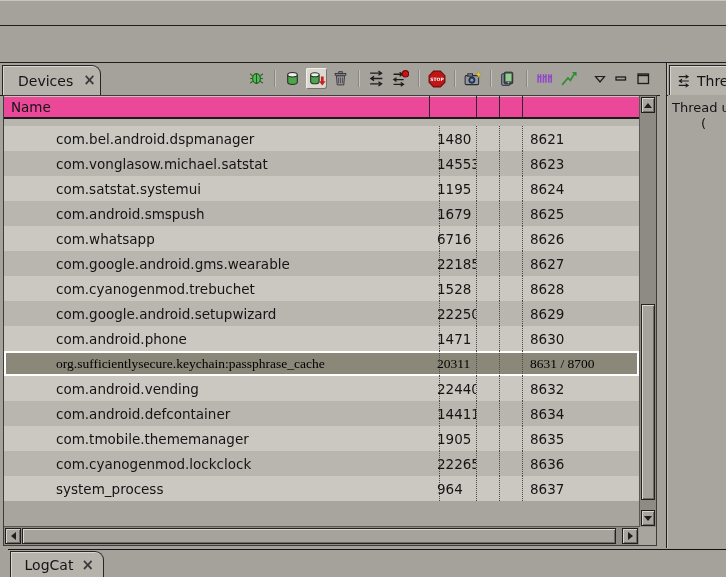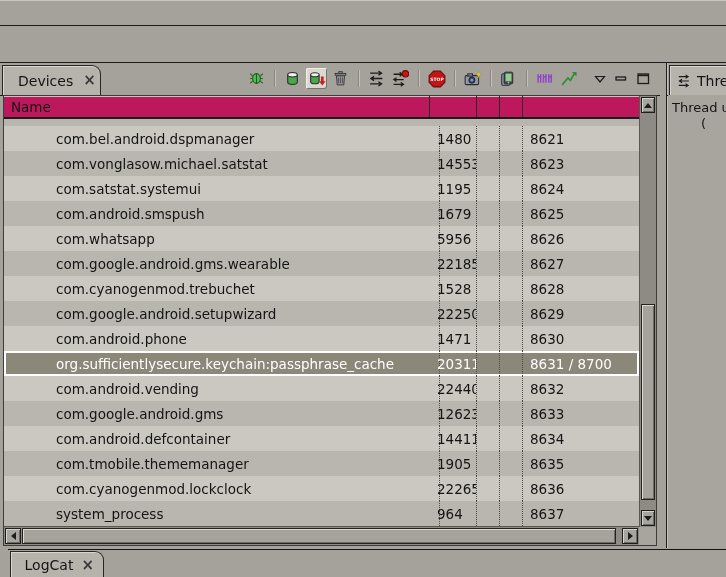--- a/index.html
+++ b/index.html
@@ -46,21 +46,21 @@
   .icon-btn.active{background:#dbd8d2;box-shadow:inset 1px 1px 0 #f2efe9, inset -1px -1px 0 #77746f;}
   .tsep{width:1px;height:17px;background:#8a8782;box-shadow:1px 0 0 #c4c1bb;margin:0 4px;}
   .winctl{display:flex;align-items:center;gap:9px;margin-left:12px;}
   
   .tframe{
     position:absolute;left:3px;top:32px;width:654px;height:451px;
     box-sizing:border-box;border:1px solid #3c3c3c;background:#a8a59f;
   }
   .theader{
     position:absolute;left:0;top:0;right:17px;height:23px;
-    background:#be185d;border-bottom:2px solid #1b1b1b;box-sizing:border-box;
+    background:#ec4899;border-bottom:2px solid #1b1b1b;box-sizing:border-box;
     box-shadow:inset 0 1px 0 #c6c3bd;
     font-size:13.5px;
     text-decoration:underline;
   }
   .hcell{position:absolute;top:0;bottom:0;border-right:1px solid #2a2a2a;box-sizing:border-box;
          display:flex;align-items:center;padding-left:7px;}
   .hc-name{left:0;width:426px;}
   .hc-pid{left:426px;width:47px;}
   .hc-e1{left:473px;width:23px;}
   .hc-e2{left:496px;width:23px;}
@@ -70,21 +70,21 @@
   .trow{position:relative;height:25px;font-size:13.5px;}
   .rows .trow:nth-of-type(odd){background:#cbc8c2;}
   .rows .trow:nth-of-type(even){background:#b9b6b0;}
   .cell{position:absolute;top:0;bottom:0;display:flex;align-items:center;
         border-right:1px dotted #4a4a4a;box-sizing:border-box;overflow:hidden;white-space:nowrap;}
   .c-name{left:0;width:426px;padding-left:42px;margin-left:10px;}
   .c-pid{left:426px;width:47px;padding-left:7px;}
   .c-e1{left:473px;width:23px;}
   .c-e2{left:496px;width:23px;}
   .c-port{left:519px;right:0;border-right:none;padding-left:7px;}
-  .trow.selected{background:#8b8779 !important;color:#ffffff;box-shadow:inset 0 0 0 2px #ffffff;}
+  .trow.selected{background:#8b8779 !important;color:#000000;box-shadow:inset 0 0 0 2px #ffffff;font-family:Liberation Serif, serif;}
   
   .vscroll{position:absolute;top:0;right:0;width:17px;height:431px;background:#8e8b85;
            border-left:1px solid #5a5852;box-sizing:border-box;}
   .sbtn{position:absolute;left:1px;right:1px;height:16px;background:#a8a59f;
         border:1px solid #1e1e1e;box-sizing:border-box;
         box-shadow:inset 1px 1px 0 #d6d3cd, inset -1px -1px 0 #6e6b66;
         display:flex;align-items:center;justify-content:center;}
   .sb-up{top:1px;} .sb-down{top:414px;}
   .arr{width:0;height:0;border-left:4px solid transparent;border-right:4px solid transparent;}
   .arr-up{border-bottom:5px solid #1e1e1e;}
@@ -304,21 +304,21 @@
             </div>
             <div class="trow">
               <span class="cell c-name">com.android.smspush</span>
               <span class="cell c-pid">1679</span>
               <span class="cell c-e1"></span>
               <span class="cell c-e2"></span>
               <span class="cell c-port">8625</span>
             </div>
             <div class="trow">
               <span class="cell c-name">com.whatsapp</span>
-              <span class="cell c-pid">5956</span>
+              <span class="cell c-pid">6716</span>
               <span class="cell c-e1"></span>
               <span class="cell c-e2"></span>
               <span class="cell c-port">8626</span>
             </div>
             <div class="trow">
               <span class="cell c-name">com.google.android.gms.wearable</span>
               <span class="cell c-pid">22185</span>
               <span class="cell c-e1"></span>
               <span class="cell c-e2"></span>
               <span class="cell c-port">8627</span>
@@ -350,27 +350,20 @@
               <span class="cell c-e1"></span>
               <span class="cell c-e2"></span>
               <span class="cell c-port">8631 / 8700</span>
             </div>
             <div class="trow">
               <span class="cell c-name">com.android.vending</span>
               <span class="cell c-pid">22440</span>
               <span class="cell c-e1"></span>
               <span class="cell c-e2"></span>
               <span class="cell c-port">8632</span>
-            </div>
-            <div class="trow">
-              <span class="cell c-name">com.google.android.gms</span>
-              <span class="cell c-pid">12623</span>
-              <span class="cell c-e1"></span>
-              <span class="cell c-e2"></span>
-              <span class="cell c-port">8633</span>
             </div>
             <div class="trow">
               <span class="cell c-name">com.android.defcontainer</span>
               <span class="cell c-pid">14411</span>
               <span class="cell c-e1"></span>
               <span class="cell c-e2"></span>
               <span class="cell c-port">8634</span>
             </div>
             <div class="trow">
               <span class="cell c-name">com.tmobile.thememanager</span>

